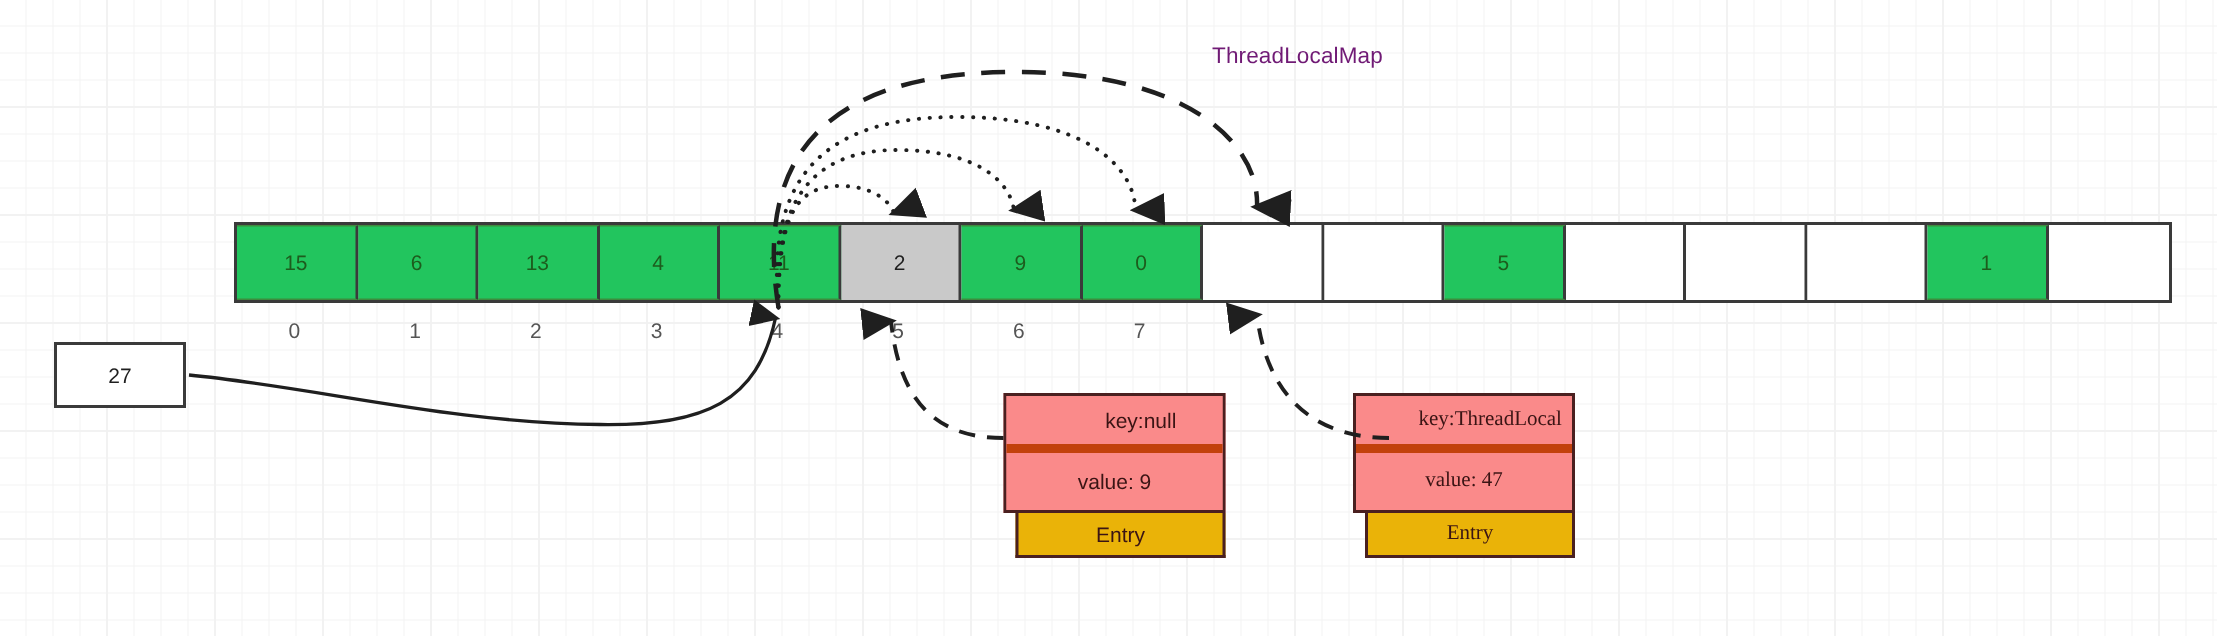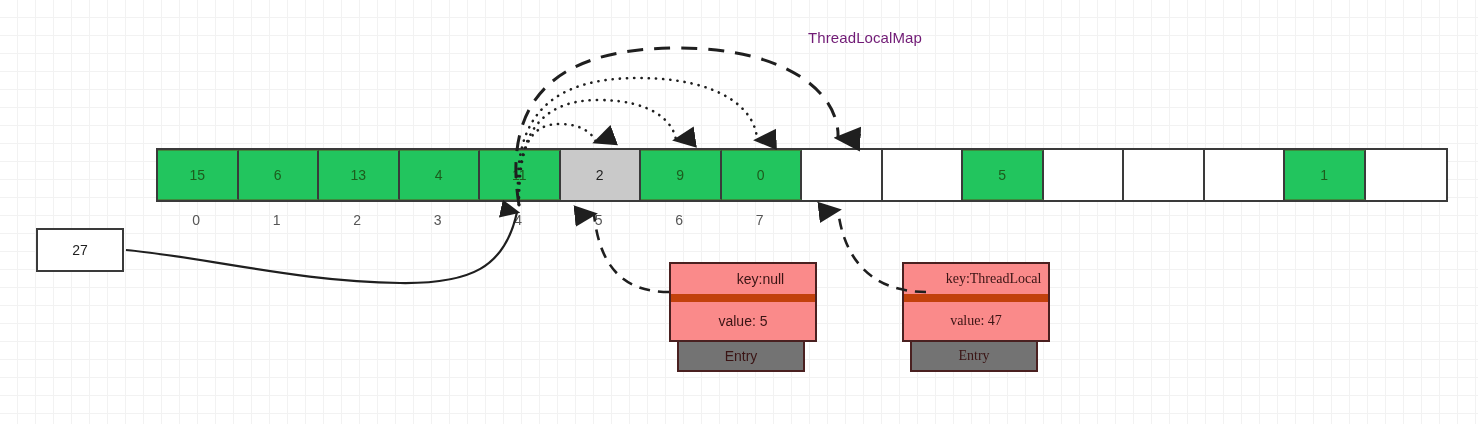--- a/index.html
+++ b/index.html
@@ -130,29 +130,29 @@
     height: 38px;
     display: flex;
     align-items: center;
     justify-content: center;
     font-size: 14px;
     color: #3a1414;
     box-sizing: border-box;
     background: #fa8a8a;
     white-space: nowrap;
   }
-  .entry-field.key-field { border-bottom: 8px solid #c2410c; padding-left: 35px; }
+  .entry-field.key-field { border-bottom: 6px solid #c2410c; padding-left: 35px; }
   .entry-tab {
-    width: 128px;
+    width: 140px;
     height: 30px;
     margin-left: 8px;
     border: 2px solid #4a2020;
     border-top: none;
     box-sizing: border-box;
-    background: #737373;
+    background: #eab308;
     display: flex;
     align-items: center;
     justify-content: center;
     font-size: 14px;
     color: #3a1414;
   }
 
   
   #connectors {
     position: absolute;
@@ -232,21 +232,21 @@
   <div class="index-label" style="left:317px;">2</div>
   <div class="index-label" style="left:397.5px;">3</div>
   <div class="index-label" style="left:478px;">4</div>
   <div class="index-label" style="left:558.5px;">5</div>
   <div class="index-label" style="left:639px;">6</div>
   <div class="index-label" style="left:719.5px;">7</div>
 
   <div class="entry-object" style="left:669px; top:262px;">
     <div class="entry-body">
       <div class="entry-field key-field">key:null</div>
-      <div class="entry-field">value: 5</div>
+      <div class="entry-field">value: 9</div>
     </div>
     <div class="entry-tab">Entry</div>
   </div>
 
   <div class="entry-object" style="left:902px; top:262px;font-family:Liberation Serif, serif;">
     <div class="entry-body">
       <div class="entry-field key-field">key:ThreadLocal</div>
       <div class="entry-field">value: 47</div>
     </div>
     <div class="entry-tab">Entry</div>

